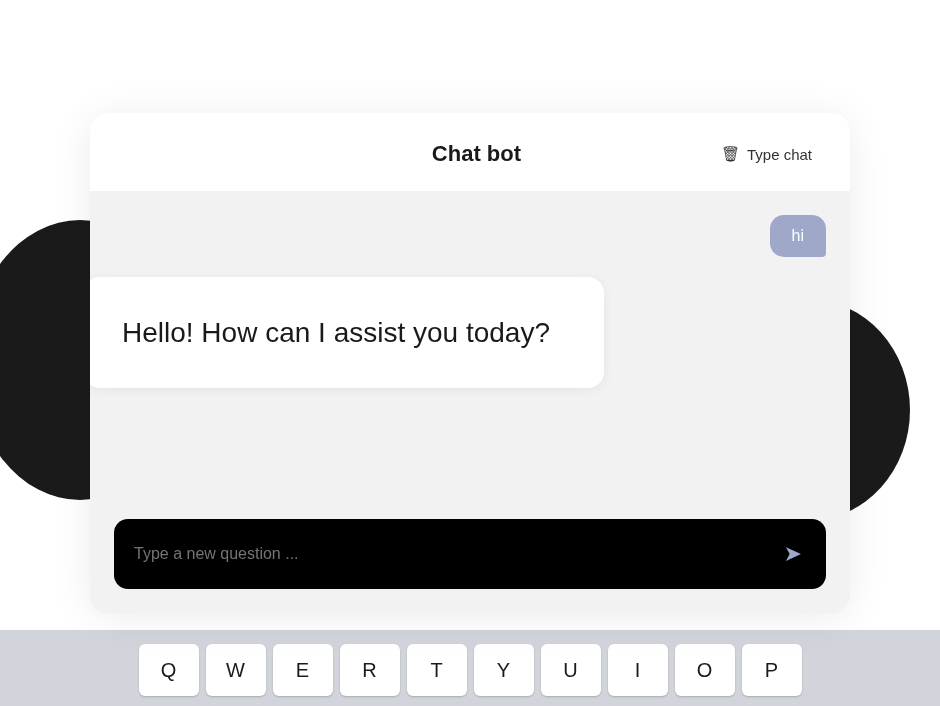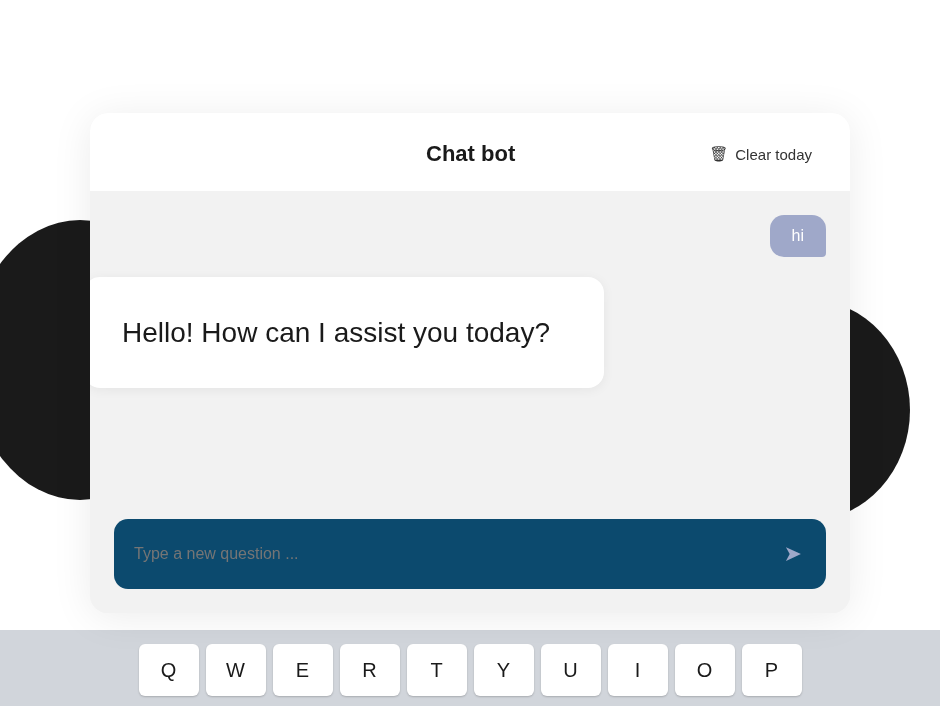--- a/index.html
+++ b/index.html
@@ -131,21 +131,21 @@
       line-height: 1.4;
     }
 
     
     .chat-input-area {
       background: #f2f2f2;
       padding: 8px 24px 24px 24px;
     }
 
     .chat-input-wrapper {
-      background: #0c4a6e;
+      background: #000000;
       border-radius: 14px;
       display: flex;
       align-items: center;
       padding: 18px 20px;
       gap: 12px;
     }
 
     .chat-input {
       flex: 1;
       border: none;
@@ -214,21 +214,21 @@
 <div class="bg-circle-left"></div>
 <div class="bg-circle-right"></div>
 
 <div class="chat-window">
 
   <div class="chat-header">
     <div style="width: 120px;"></div>
     <h1 class="chat-title">Chat bot</h1>
     <button class="clear-chat-btn">
       <span>🗑</span>
-      <span>Clear today</span>
+      <span>Type chat</span>
     </button>
   </div>
 
   <div class="chat-messages">
 
     <div class="user-bubble">
       <div class="user-bubble-inner">hi</div>
     </div>
 
     <div class="bot-bubble">

